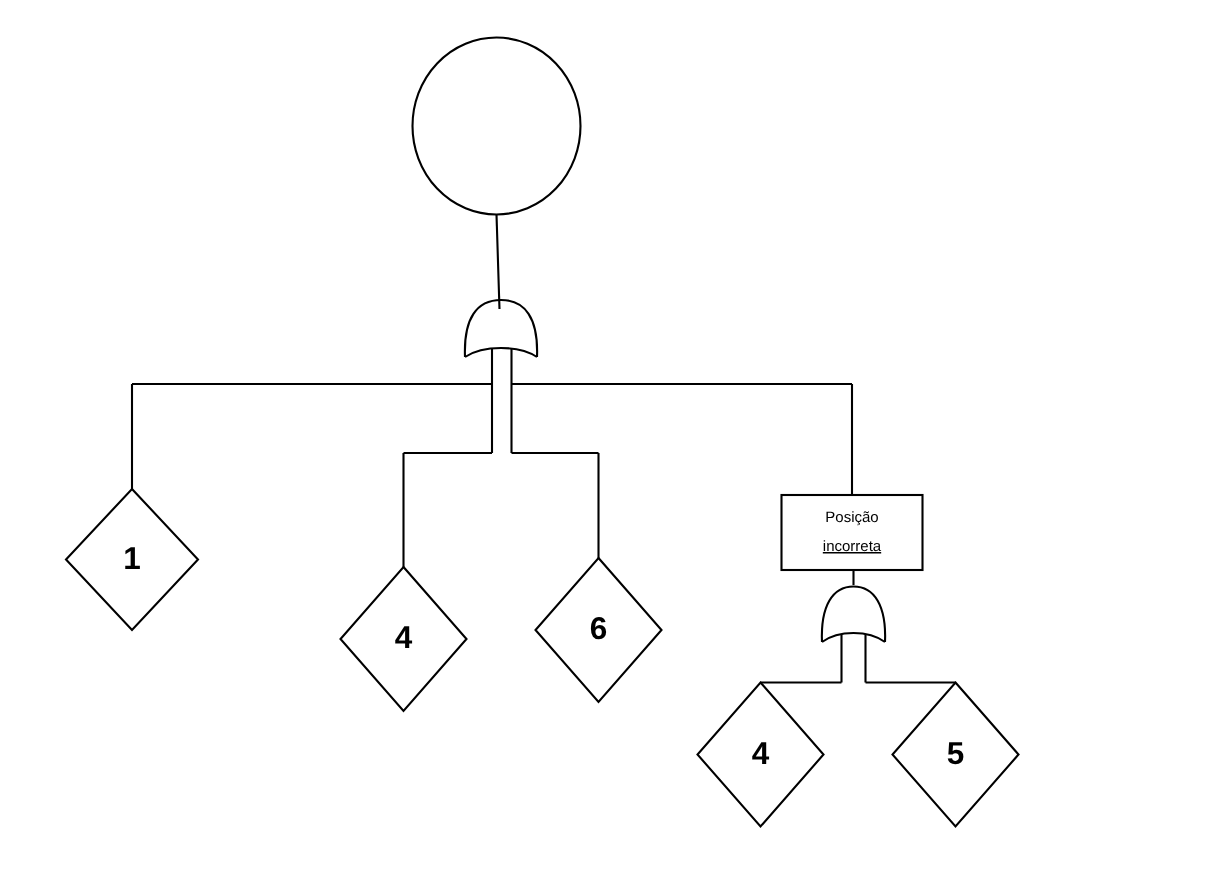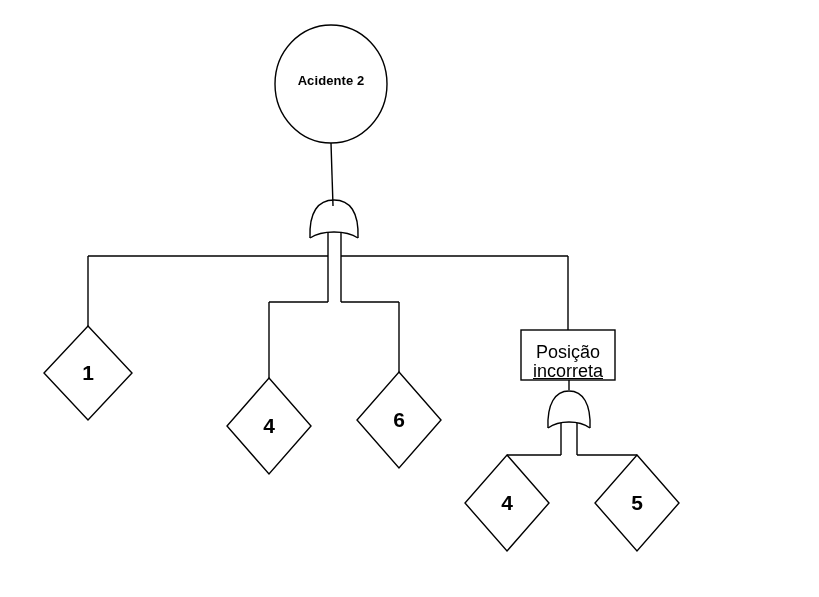--- a/index.html
+++ b/index.html
@@ -50,21 +50,21 @@
   .label-top-event {
     font-size: 13px;
     font-weight: bold;
     letter-spacing: 0.1px;
   }
   .label-basic {
     font-size: 21px;
     font-weight: bold;
   }
   .label-rect {
-    font-size: 18px;
+    font-size: 10px;
     font-weight: normal;
     line-height: 1.45;
   }
 </style>
 </head>
 <body>
 
 <div id="canvas">
 
   <svg id="tree-svg" viewBox="0 0 819 597" xmlns="http://www.w3.org/2000/svg">
@@ -106,21 +106,20 @@
     <path class="stroke" d="M 577 455 L 637 455"></path>
 
     <polygon class="shape-fill" points="88,326 132,373 88,420 44,373"></polygon>
     <polygon class="shape-fill" points="269,378 311,426 269,474 227,426"></polygon>
     <polygon class="shape-fill" points="399,372 441,420 399,468 357,420"></polygon>
     <polygon class="shape-fill" points="507,455 549,503 507,551 465,503"></polygon>
     <polygon class="shape-fill" points="637,455 679,503 637,551 595,503"></polygon>
 
   </svg>
 
-  <div class="node-label label-top-event" style="left:251px; top:74px; width:160px;">Acidente 2</div>
 
   <div class="node-label label-rect" style="left:521px; top:339px; width:94px;">Posição</div>
   <div class="node-label label-rect" style="left:521px; top:358px; width:94px;text-decoration:underline;">incorreta</div>
 
   <div class="node-label label-basic" style="left:48px; top:361px; width:80px;">1</div>
 
   <div class="node-label label-basic" style="left:229px; top:414px; width:80px;">4</div>
 
   <div class="node-label label-basic" style="left:359px; top:408px; width:80px;">6</div>
 

